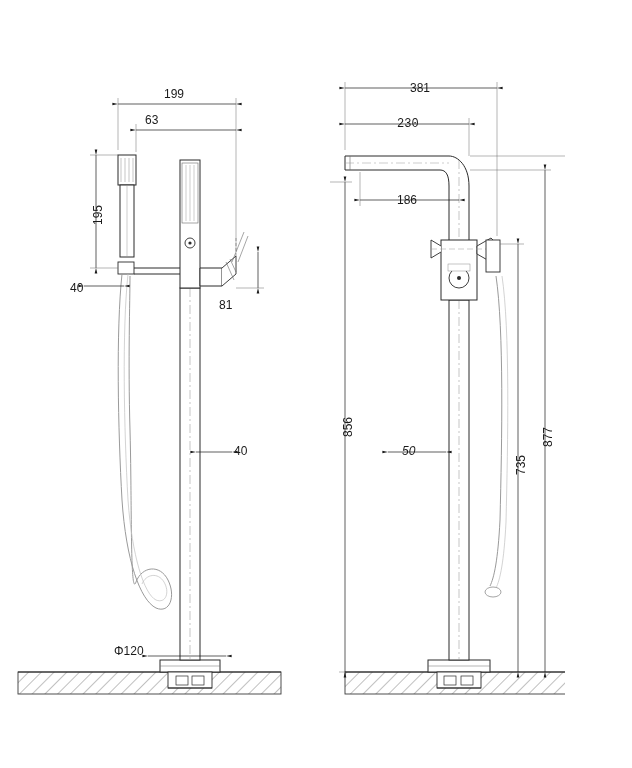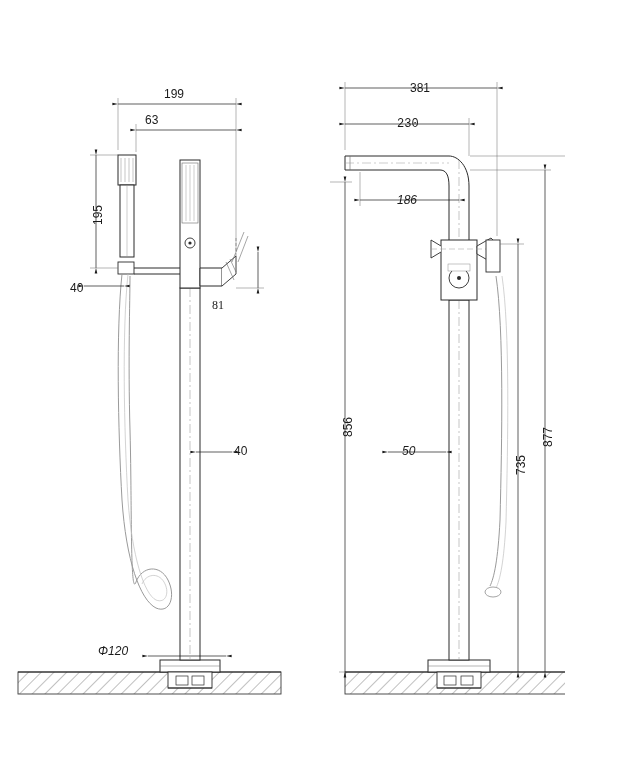--- a/index.html
+++ b/index.html
@@ -220,26 +220,26 @@
       <line x1="470" y1="156" x2="577" y2="156" stroke="#6a6a6a" stroke-width="0.5"></line>
 
       <line x1="339" y1="672" x2="345" y2="672" stroke="#6a6a6a" stroke-width="0.5"></line>
     </g>
   </svg>
 
   <div class="dim-label" style="left:164px; top:88px;">199</div>
   <div class="dim-label" style="left:145px; top:114px;">63</div>
   <div class="dim-label vert" style="left:92px; top:225px; transform: rotate(-90deg);">195</div>
   <div class="dim-label" style="left:70px; top:282px;">40</div>
-  <div class="dim-label" style="left:212px; top:299px;font-family:Liberation Serif, serif;">81</div>
+  <div class="dim-label" style="left:219px; top:299px;">81</div>
   <div class="dim-label" style="left:234px; top:445px;">40</div>
-  <div class="dim-label" style="left:98px; top:645px;font-style:italic;">Φ120</div>
+  <div class="dim-label" style="left:114px; top:645px;">Φ120</div>
 
   <div class="dim-label" style="left:410px; top:82px;">381</div>
   <div class="dim-label" style="left:397px; top:118px;font-family:Liberation Mono, monospace;">230</div>
-  <div class="dim-label" style="left:397px; top:194px;font-style:italic;">186</div>
+  <div class="dim-label" style="left:397px; top:194px;">186</div>
   <div class="dim-label vert" style="left:342px; top:437px; transform: rotate(-90deg);">856</div>
   <div class="dim-label" style="left:402px; top:445px;font-style:italic;">50</div>
   <div class="dim-label vert" style="left:515px; top:475px; transform: rotate(-90deg);">735</div>
   <div class="dim-label vert" style="left:542px; top:447px; transform: rotate(-90deg);">877</div>
   <div class="dim-label vert" style="left:568px; top:427px; transform: rotate(-90deg);">902</div>
 
 </div>
 
 </body></html>

